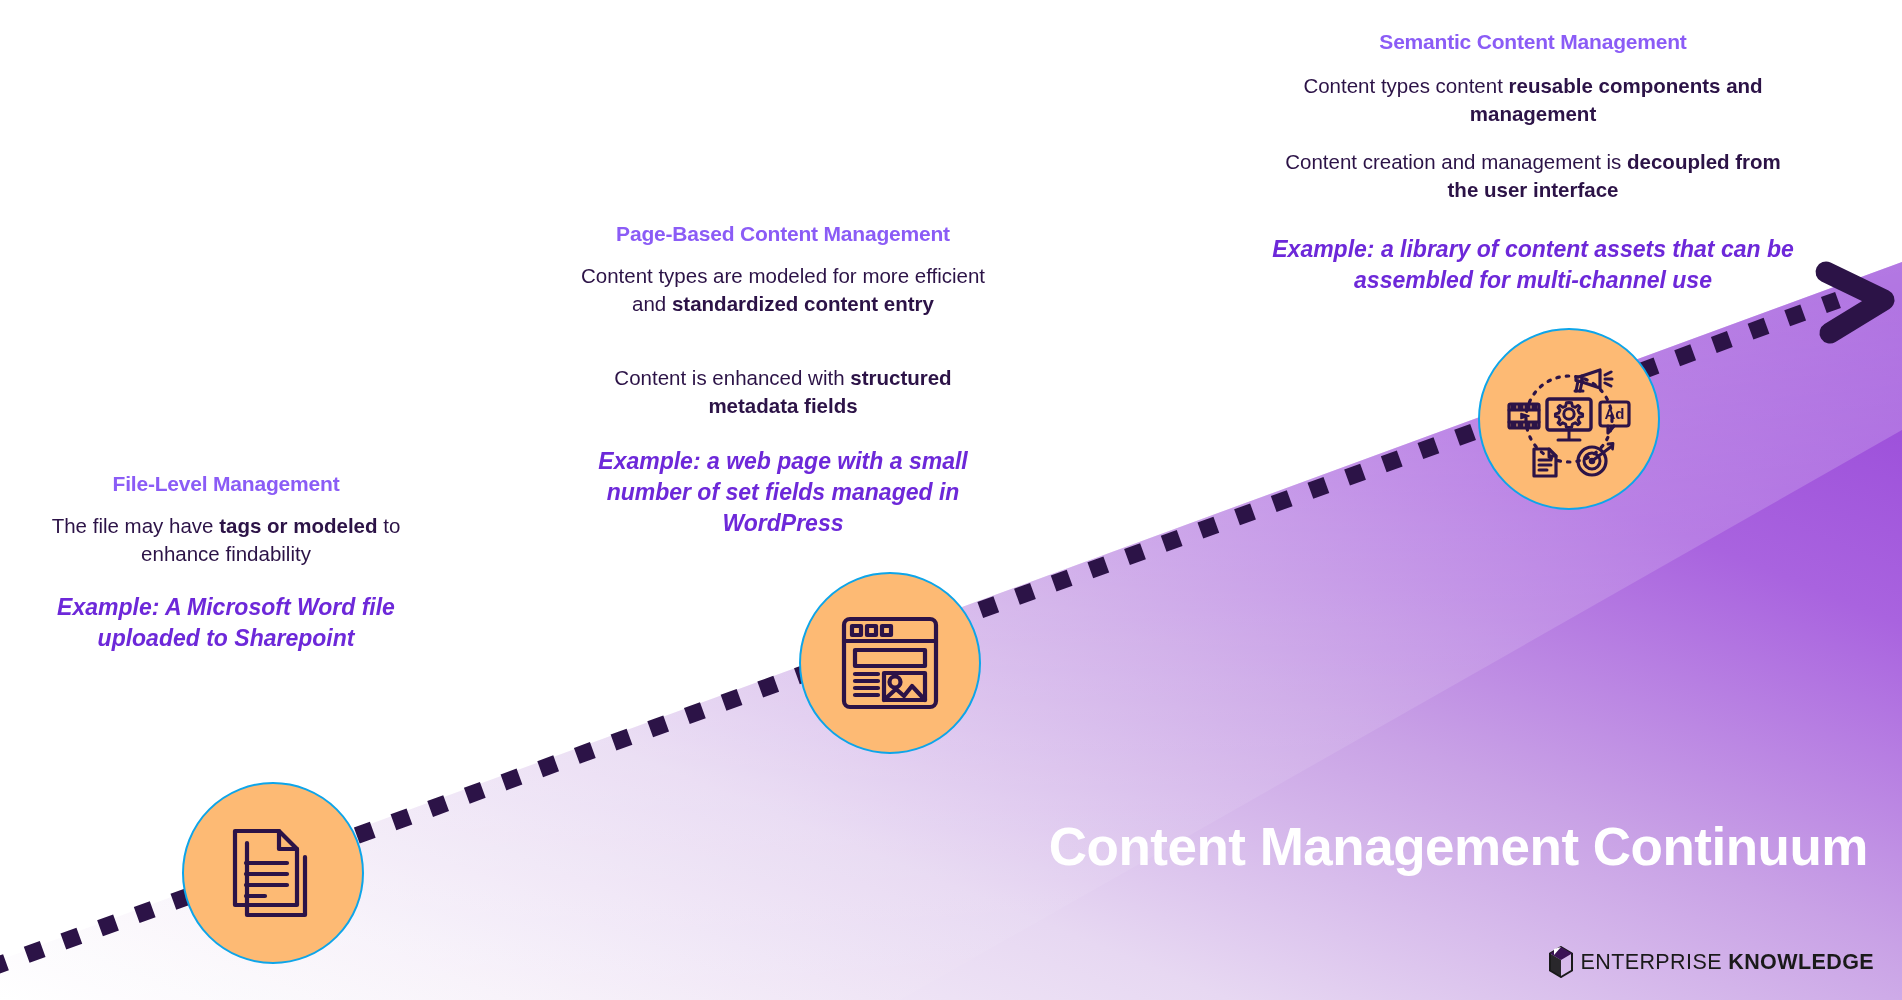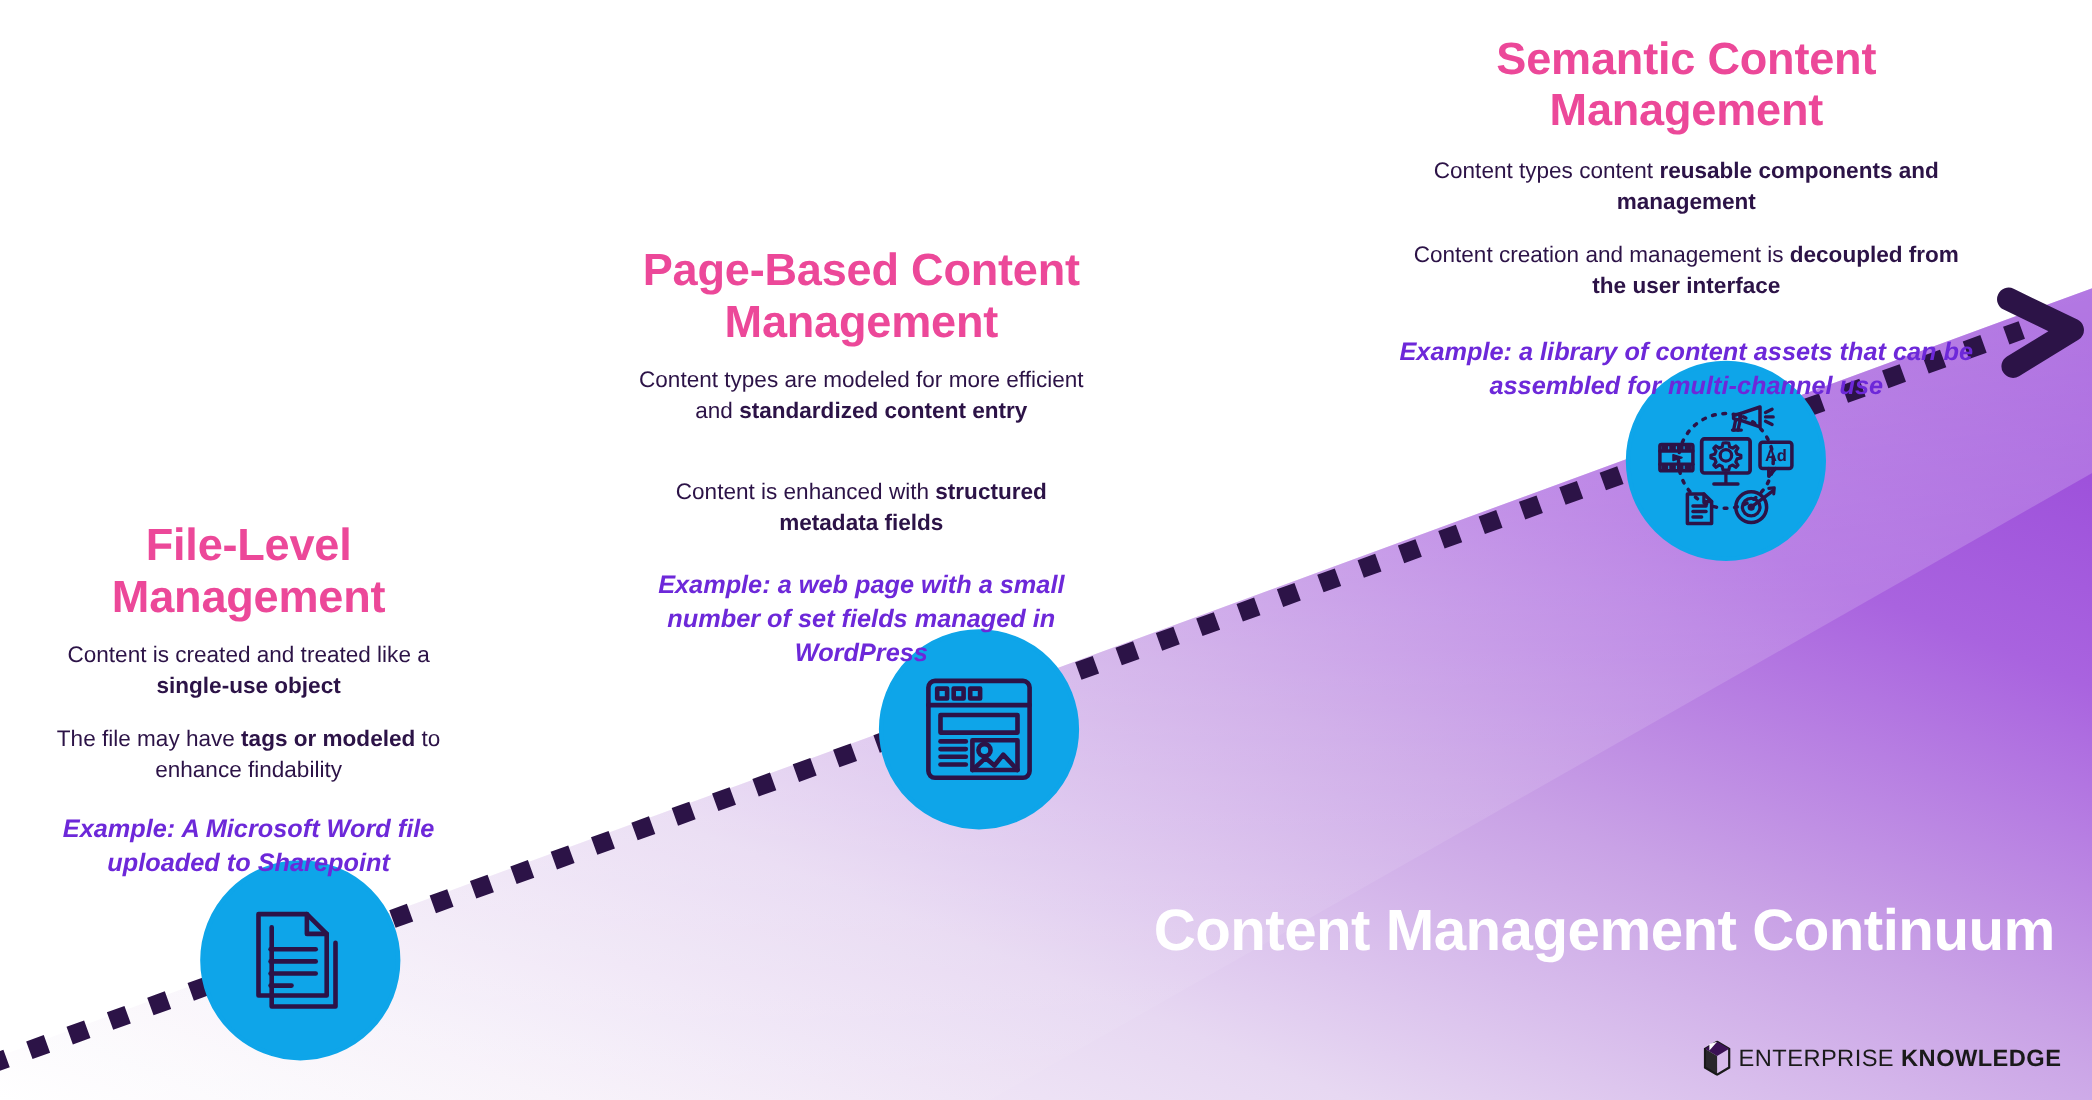--- a/index.html
+++ b/index.html
@@ -30,22 +30,22 @@
     position: absolute;
     inset: 0;
     z-index: 2;
     pointer-events: none;
   }
 
   
   .node-circle {
     position: absolute;
     border-radius: 50%;
-    background: #0ea5e9;
-    border: 4px solid #0ea5e9;
+    background: #fdba74;
+    border: 2px solid #0ea5e9;
     z-index: 3;
     display: flex;
     align-items: center;
     justify-content: center;
     box-sizing: border-box;
   }
   #node-file {
     left: 182px; top: 782px;
     width: 182px; height: 182px;
   }
@@ -60,26 +60,26 @@
   .node-circle svg { display: block; }
 
   
   .stage-block {
     position: absolute;
     z-index: 4;
     text-align: center;
     color: #2C1347;
   }
   .stage-title {
-    font-size: 41px;
+    font-size: 21px;
     font-weight: bold;
     letter-spacing: -0.2px;
     margin: 0 0 14px 0;
     line-height: 1.15;
-    color: #ec4899;
+    color: #8b5cf6;
   }
   .stage-line {
     font-size: 20.5px;
     font-weight: 400;
     line-height: 1.36;
     margin: 0 0 20px 0;
     color: #2C1347;
   }
   .stage-line b { font-weight: bold; }
   .stage-example {
@@ -262,23 +262,20 @@
         <circle cx="88" cy="107" r="2.6" fill="#2C1347" stroke-width="1.4"></circle>
         <line x1="88" y1="107" x2="108" y2="92"></line>
         <path d="M104,90 L109,89.5 L108.5,95" stroke-width="2.8"></path>
       </g>
     </svg>
   </div>
 
   <div class="stage-block" id="block-file">
     <div class="stage-title">File-Level Management</div>
     <p class="stage-line">
-      <span>Content is created and treated like a </span><b>single-use object</b><span></span>
-    </p>
-    <p class="stage-line">
       <span>The file may have </span><b>tags or modeled</b><span> to enhance findability</span>
     </p>
     <p class="stage-example">Example: A Microsoft Word file uploaded to Sharepoint</p>
   </div>
 
   <div class="stage-block" id="block-page">
     <div class="stage-title">Page-Based Content Management</div>
     <p class="stage-line">
       <span>Content types are modeled for more efficient and </span><b>standardized content entry</b><span></span>
     </p>

